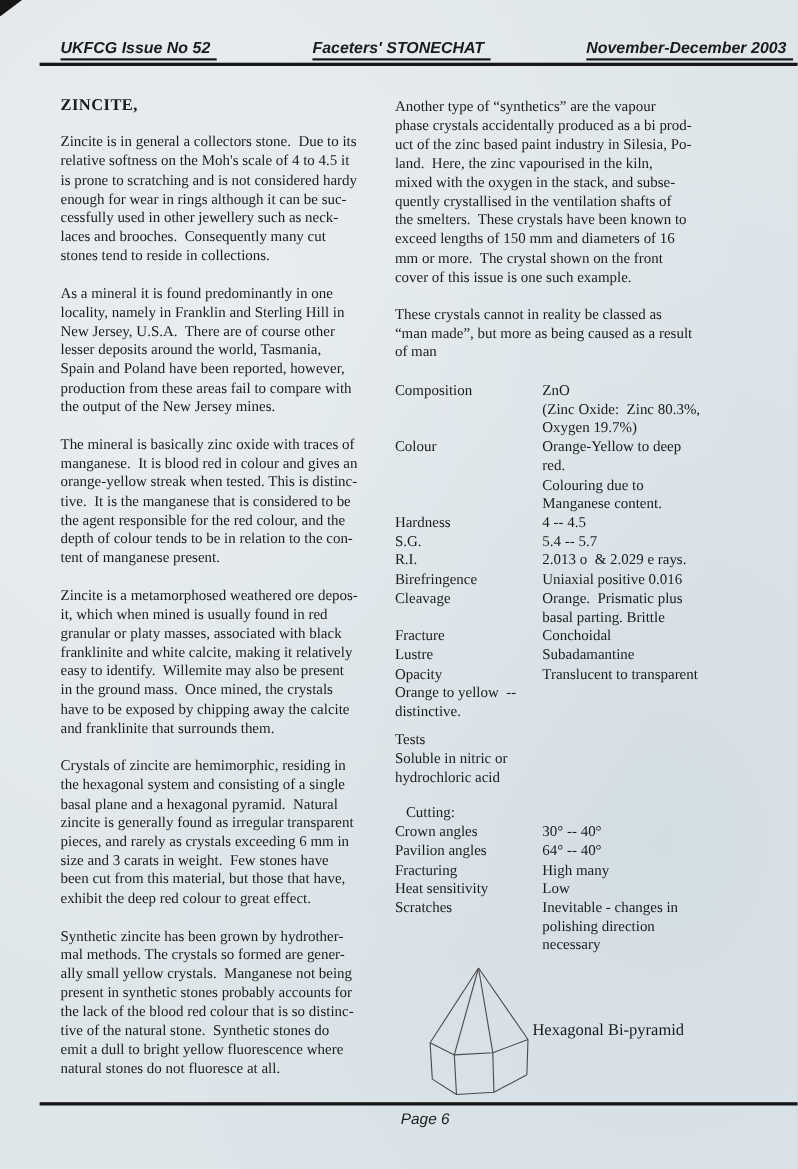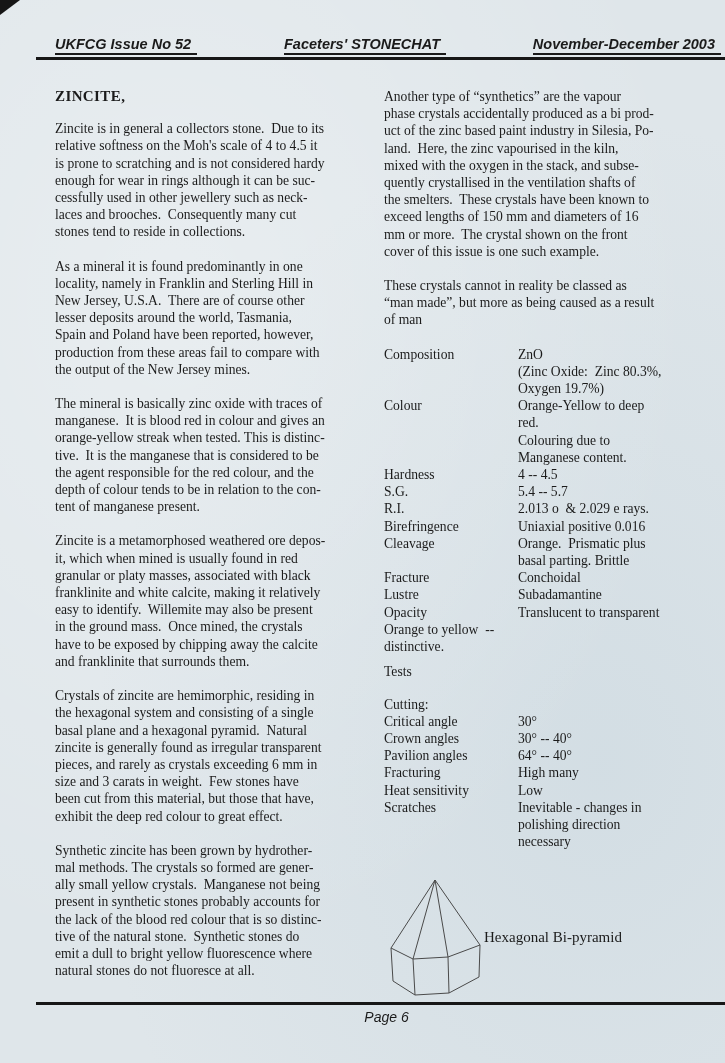--- a/index.html
+++ b/index.html
@@ -30,30 +30,30 @@
     position:absolute;top:36px;left:55px;right:52px;
     display:flex;justify-content:space-between;align-items:baseline;
     font-family:"Liberation Sans", sans-serif;
     font-weight:bold;font-style:italic;font-size:14.5px;
   }
   .hitem{border-bottom:2px solid #1a1a1a;padding:0 6px 1px 0;}
   .header-rule{position:absolute;top:57px;left:36px;right:34px;height:3px;background:#171717;}
   
   .col{position:absolute;top:88px;font-size:13.6px;line-height:17.2px;}
   .col-left{left:55px;width:312px;}
-  .col-right{left:384px;width:302px;}
+  .col-right{left:359px;width:302px;}
   .title{font-size:15px;font-weight:bold;margin:0 0 15px 0;letter-spacing:0.4px;}
   .para{margin:0 0 17px 0;white-space:pre;}
   
   .prop-table{margin-top:0;}
   .prop-row{display:flex;}
   .prop-row.gap-before{margin-top:8px;flex-direction:column;}
   .prop-label{width:134px;flex:none;}
   .prop-value{flex:1;white-space:pre;}
-  .cutting-heading{margin-top:15px;}
+  .cutting-heading{margin-top:15px;margin-left:10px;}
   
   .crystal-figure{position:absolute;left:388px;top:878px;width:96px;height:122px;margin:0;}
   .crystal-figure svg{display:block;width:100%;height:100%;}
   .figure-caption{position:absolute;left:484px;top:929px;font-size:15px;font-family:"Liberation Serif",serif;}
   
   .footer-rule{position:absolute;top:1002px;left:36px;right:34px;height:3px;background:#171717;}
   .footer{
     position:absolute;top:1009px;left:0;right:0;text-align:center;
     font-family:"Liberation Sans", sans-serif;
     font-weight:normal;font-style:italic;font-size:14px;
@@ -187,28 +187,26 @@
         <div class="prop-row">
           <div class="prop-label">Opacity</div>
           <div class="prop-value">Translucent to transparent</div>
         </div>
         <div class="prop-row">
           <div class="prop-value">Orange to yellow  --
 distinctive.</div>
         </div>
         <div class="prop-row gap-before">
           <div class="prop-label">Tests</div>
+          <div class="prop-value">Soluble in nitric or
+hydrochloric acid</div>
         </div>
       </div>
     <div class="cutting-heading">Cutting:</div>
     <div id="cutting-table" class="prop-table">
-        <div class="prop-row">
-          <div class="prop-label">Critical angle</div>
-          <div class="prop-value">30°</div>
-        </div>
         <div class="prop-row">
           <div class="prop-label">Crown angles</div>
           <div class="prop-value">30° -- 40°</div>
         </div>
         <div class="prop-row">
           <div class="prop-label">Pavilion angles</div>
           <div class="prop-value">64° -- 40°</div>
         </div>
         <div class="prop-row">
           <div class="prop-label">Fracturing</div>

